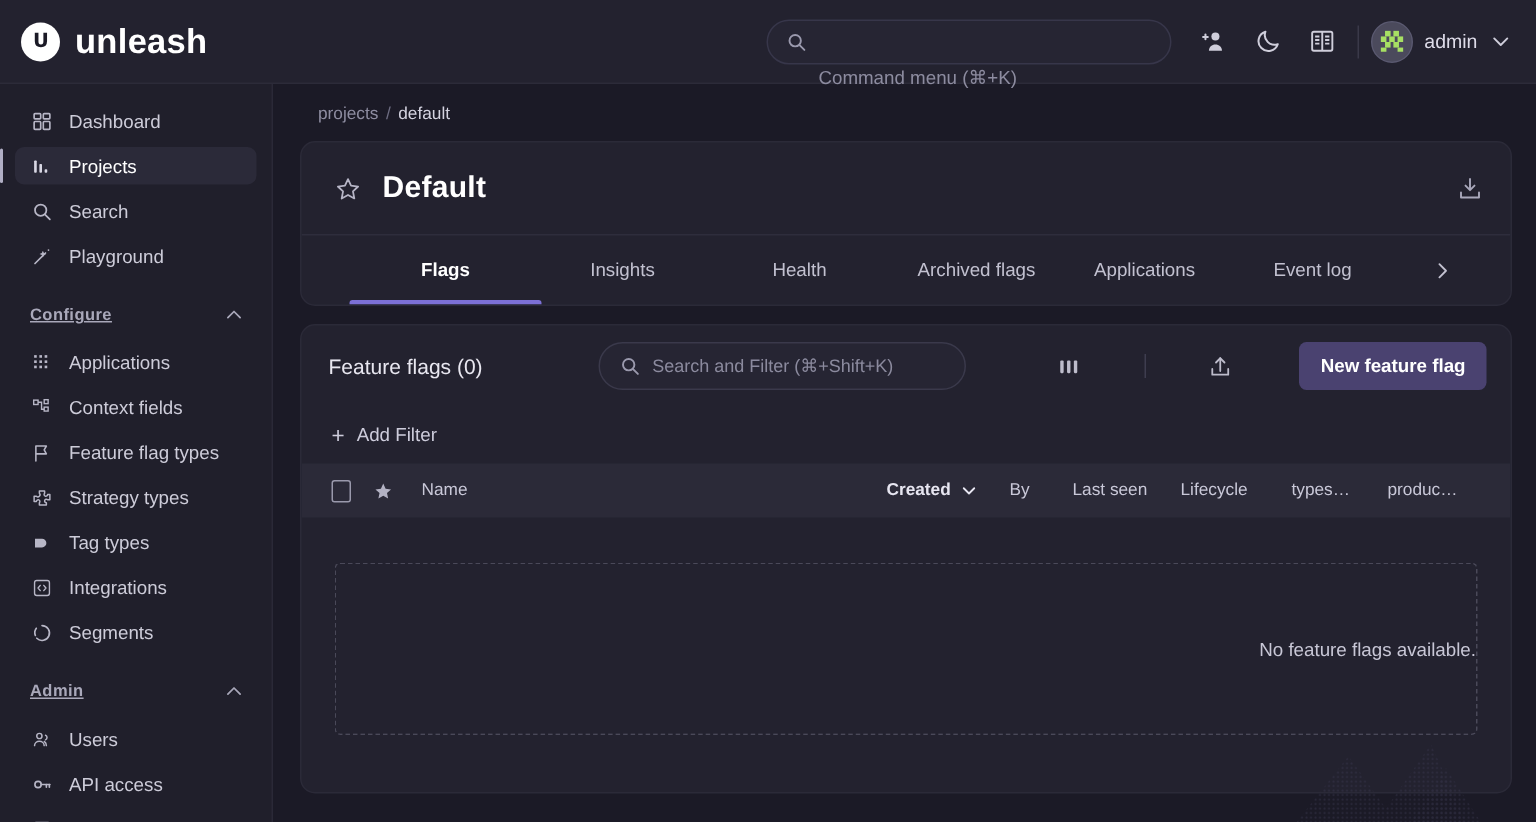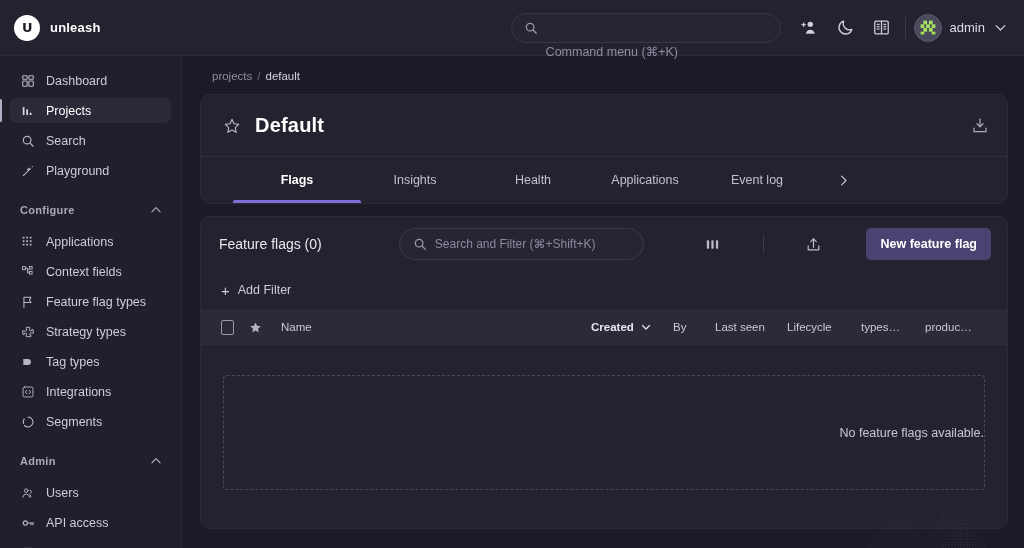--- a/index.html
+++ b/index.html
@@ -26,21 +26,21 @@
     width: 26px; height: 26px; border-radius: 50%;
     background: #ffffff;
     display: flex; align-items: center; justify-content: center;
     position: relative;
   }
   .brand-logo .glyph {
     font-size: 13px; font-weight: 700; color: #1b1a26;
     font-family: "DejaVu Sans", sans-serif; line-height: 1;
     letter-spacing: -0.5px;
   }
-  .brand-name { font-size: 13px; font-weight: 700; color: #fff; letter-spacing: .2px; }
+  .brand-name { font-size: 23px; font-weight: 700; color: #fff; letter-spacing: .2px; }
 
   .topbar-spacer { flex: 1; }
 
   .cmd-search {
     width: 272px; height: 30px;
     background: #262533;
     border: 1px solid #37364a;
     border-radius: 16px;
     display: flex; align-items: center; gap: 8px;
     padding: 0 12px;
@@ -95,21 +95,21 @@
   .nav-item.active::before {
     content: ""; position: absolute; left: -10px; top: 1px;
     width: 2px; height: 23px; background: #b0aec4; border-radius: 1px;
   }
   .nav-group-header {
     display: flex; align-items: center; justify-content: space-between;
     padding: 0 8px 0 10px; height: 22px;
     font-size: 11px; font-weight: 700; color: #a9a8ba; letter-spacing: .3px;
   }
   .group-space-top { margin-top: 16px; }
-  .group-space-bot { margin-bottom: 8px; }
+  .group-space-bot { margin-bottom: 8px; text-decoration: underline; }
 
   
   .main { flex: 1; min-width: 0; padding: 12px 16px 0 18px; position: relative; overflow: hidden; }
 
   .breadcrumb { font-size: 11.5px; color: #8e8da1; margin: 2px 0 12px 12px; display: flex; gap: 5px; }
   .breadcrumb .crumb-current { color: #d4d3e0; }
   .breadcrumb .sep { color: #6e6d82; }
 
   .card {
     background: #23222f;
@@ -500,20 +500,23 @@
         <div class="tabs">
           <div class="tab active">
             <span>Flags</span>
           </div>
           <div class="tab" style="margin-left:26px">
             <span>Insights</span>
           </div>
           <div class="tab" style="margin-left:26px">
             <span>Health</span>
           </div>
+          <div class="tab" style="margin-left:26px">
+            <span>Archived flags</span>
+          </div>
           <div class="tab" style="margin-left:20px">
             <span>Applications</span>
           </div>
           <div class="tab" style="margin-left:20px">
             <span>Event log</span>
           </div>
           <div class="tabs-more">
             <svg width="15" height="15" viewBox="0 0 24 24" fill="none" stroke="#c2c1d0" stroke-width="2" stroke-linecap="round" stroke-linejoin="round">
               <polyline points="9 5 16 12 9 19"></polyline>
             </svg>

